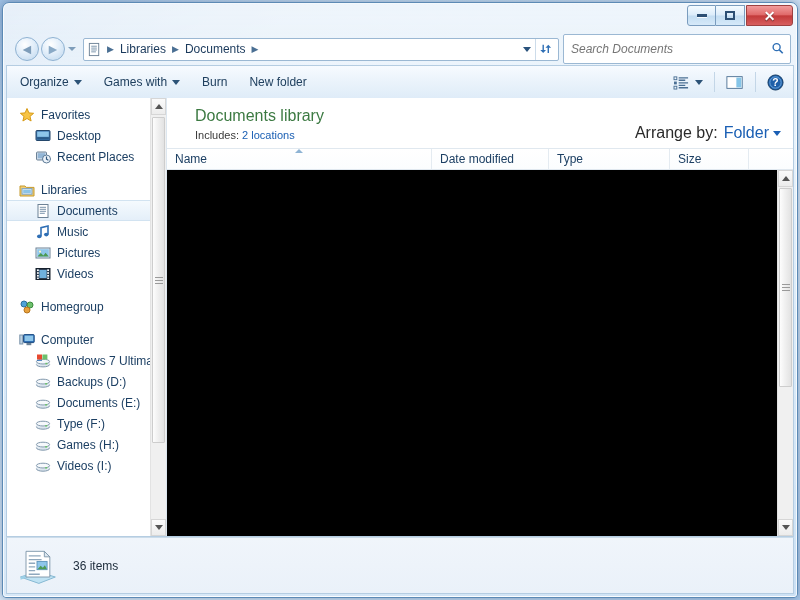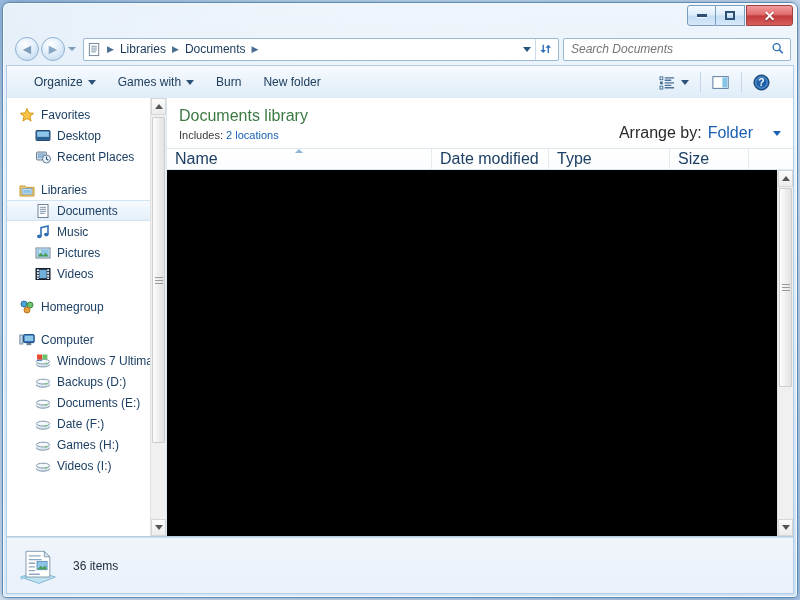--- a/index.html
+++ b/index.html
@@ -117,37 +117,37 @@
     cursor: pointer; flex: none;
   }
   .addr-drop .caret-sm { border-top-color: #29527c; border-left-width: 4px; border-right-width: 4px; border-top-width: 5px; }
   .refresh-btn {
     width: 21px; height: 21px; flex: none; border-left: 1px solid #cddcea;
     display: flex; align-items: center; justify-content: center; cursor: pointer;
     font-size: 12px; color: #1f5fa8;
   }
 
   .searchbox {
-    width: 228px; height: 23px; flex: none;
+    width: 228px; height: 30px; flex: none;
     border: 1px solid #9bb8d3; border-radius: 2px; background: #ffffff;
     display: flex; align-items: center; padding: 0 4px 0 7px;
   }
   .searchbox input {
     flex: 1; border: none; outline: none; font-size: 12px;
     font-family: "Liberation Sans", sans-serif; font-style: italic; color: #7d7d7d;
     background: transparent; min-width: 0;
   }
   .search-ico { color: #2f6fb5; font-size: 13px; flex: none; transform: rotate(-45deg); }
 
   
   .cmdbar {
     position: absolute; left: 3px; top: 62px; right: 3px; height: 34px;
     background: linear-gradient(to bottom, #f7fbff 0%, #eaf3fb 50%, #dfecf8 100%);
     border: 1px solid #b5cde2; border-bottom: 1px solid #a7c2da;
-    display: flex; align-items: center; padding: 0 16px;
+    display: flex; align-items: center; padding: 0 2px;
   }
   .cmdbtn {
     height: 24px; display: flex; align-items: center; gap: 5px;
     padding: 0 10px; font-size: 12px; color: #20405f; cursor: pointer;
     border: 1px solid transparent; border-radius: 2px; white-space: nowrap;
   }
   .cmd-caret {
     width: 0; height: 0; border-left: 4px solid transparent; border-right: 4px solid transparent;
     border-top: 5px solid #2c5377;
   }
@@ -216,42 +216,42 @@
   }
   .grip { width: 8px; height: 7px; }
   .grip i { display: block; height: 1px; background: #9a9a9a; margin-bottom: 2px; }
 
   
   .content {
     flex: 1; position: relative; background: #ffffff; overflow: hidden;
     display: flex; flex-direction: column; min-width: 0;
   }
   .lib-header {
-    flex: none; padding: 8px 12px 6px 12px; background: #ffffff;
+    flex: none; padding: 8px 12px 6px 28px; background: #ffffff;
     display: flex; align-items: flex-start;
   }
   .lib-title-wrap { flex: 1; min-width: 0; }
   .lib-title { font-size: 16px; color: #3c7a42; line-height: 20px; }
   .lib-sub { font-size: 11px; color: #3a3a3a; margin-top: 3px; }
   .lib-sub a { color: #1a5fb4; text-decoration: none; cursor: pointer; }
   .arrange-wrap {
     display: flex; align-items: center; gap: 6px; font-size: 16px; color: #2a2a2a;
     padding-top: 18px; white-space: nowrap;
   }
-  .arrange-val { color: #1a5fb4; cursor: pointer; display: flex; align-items: center; gap: 20px; }
+  .arrange-val { color: #1a5fb4; cursor: pointer; display: flex; align-items: center; gap: 4px; }
   .arrange-val .cmd-caret { border-top-color: #1a5fb4; }
 
   .col-head {
     flex: none; height: 22px; display: flex;
     background: linear-gradient(to bottom, #ffffff 0%, #fbfdfe 100%);
     border-top: 1px solid #e0e8ef; border-bottom: 1px solid #e0e8ef;
     position: relative;
   }
   .col {
-    font-size: 16px; color: #1c3f63; display: flex; align-items: center;
+    font-size: 12px; color: #1c3f63; display: flex; align-items: center;
     padding-left: 8px; border-right: 1px solid #e4ebf1; cursor: pointer;
     position: relative; overflow: hidden; white-space: nowrap;
   }
   .sort-ind {
     position: absolute; left: 50%; top: 0; transform: translateX(-50%);
     width: 0; height: 0; border-left: 4px solid transparent; border-right: 4px solid transparent;
     border-bottom: 4px solid #8fb4d4;
   }
   .files-area { flex: 1; position: relative; background: #ffffff; overflow: hidden; }
   .black-canvas { position: absolute; left: 0; top: 0; right: 0; bottom: 0; background: #000000; }
@@ -525,21 +525,21 @@
             </svg>
             <span>Documents (E:)</span>
           </div>
           <div class="nav-item">
             <svg class="nav-ico" viewBox="0 0 16 16">
               <ellipse cx="8" cy="10.8" rx="6.6" ry="2.4" fill="#dbe5ee" stroke="#8198ac"></ellipse>
               <rect x="1.4" y="7.6" width="13.2" height="3.2" fill="#eaf1f7"></rect>
               <ellipse cx="8" cy="7.6" rx="6.6" ry="2.4" fill="#f6f9fc" stroke="#8198ac"></ellipse>
               <rect x="10.2" y="9" width="2" height="1.6" fill="#6dc06d"></rect>
             </svg>
-            <span>Date (F:)</span>
+            <span>Type (F:)</span>
           </div>
           <div class="nav-item">
             <svg class="nav-ico" viewBox="0 0 16 16">
               <ellipse cx="8" cy="10.8" rx="6.6" ry="2.4" fill="#dbe5ee" stroke="#8198ac"></ellipse>
               <rect x="1.4" y="7.6" width="13.2" height="3.2" fill="#eaf1f7"></rect>
               <ellipse cx="8" cy="7.6" rx="6.6" ry="2.4" fill="#f6f9fc" stroke="#8198ac"></ellipse>
               <rect x="10.2" y="9" width="2" height="1.6" fill="#6dc06d"></rect>
             </svg>
             <span>Games (H:)</span>
           </div>

